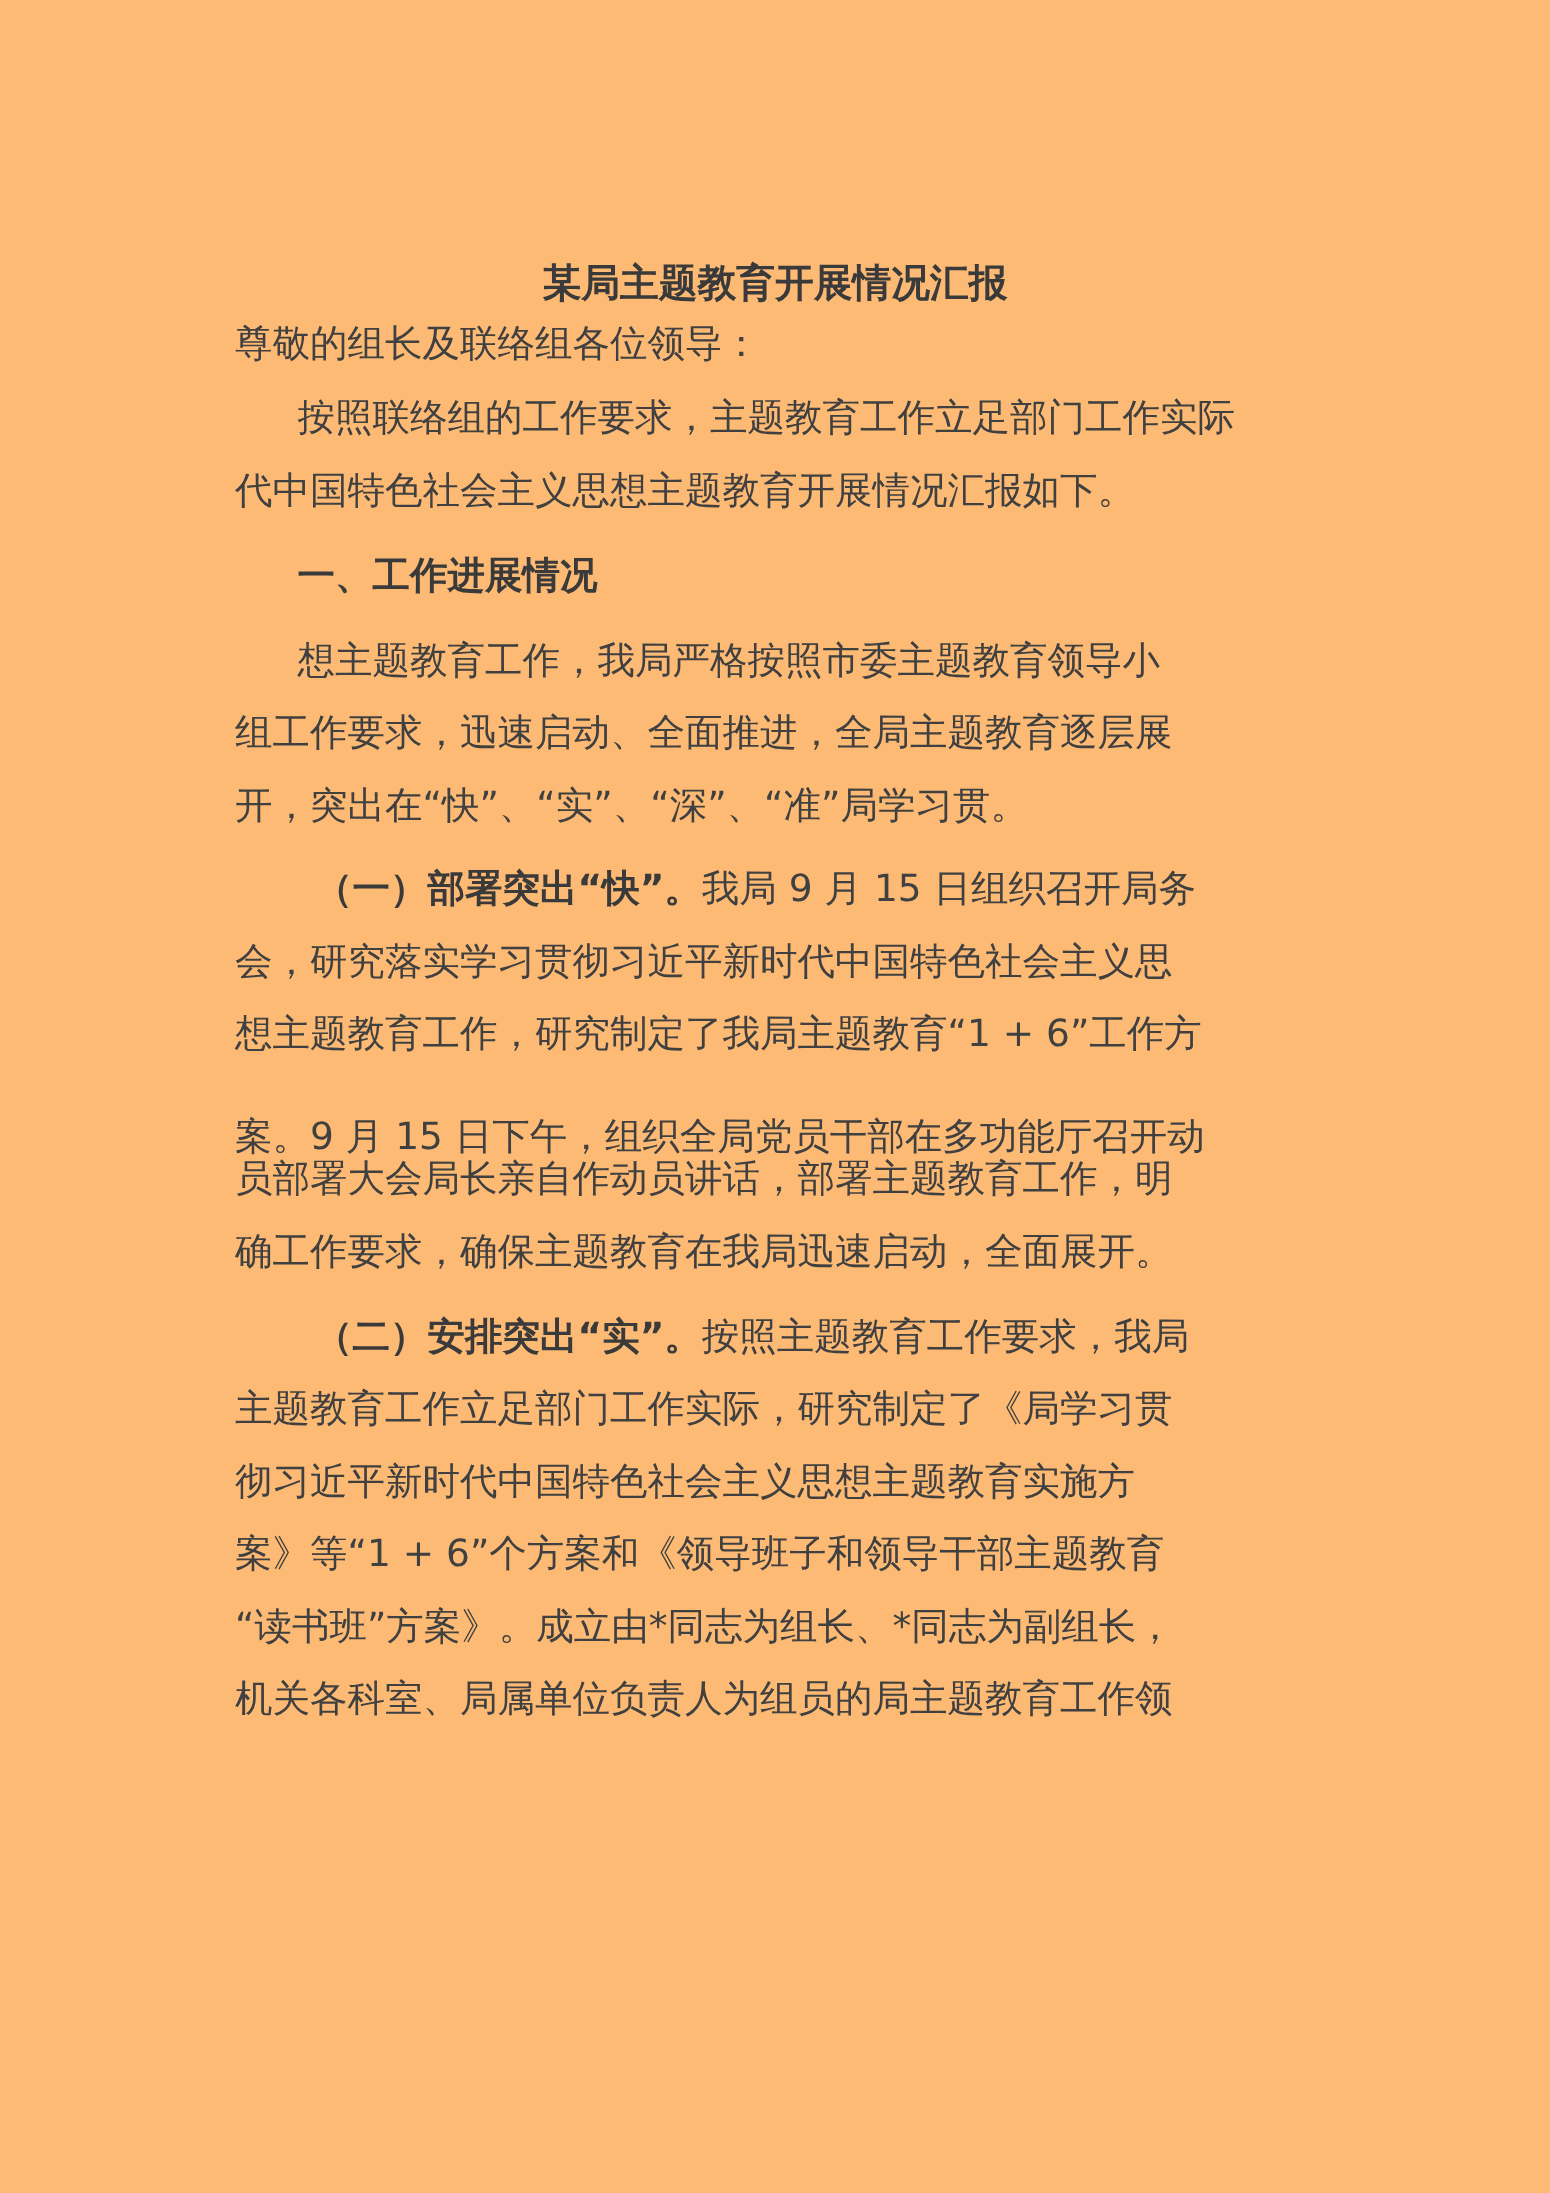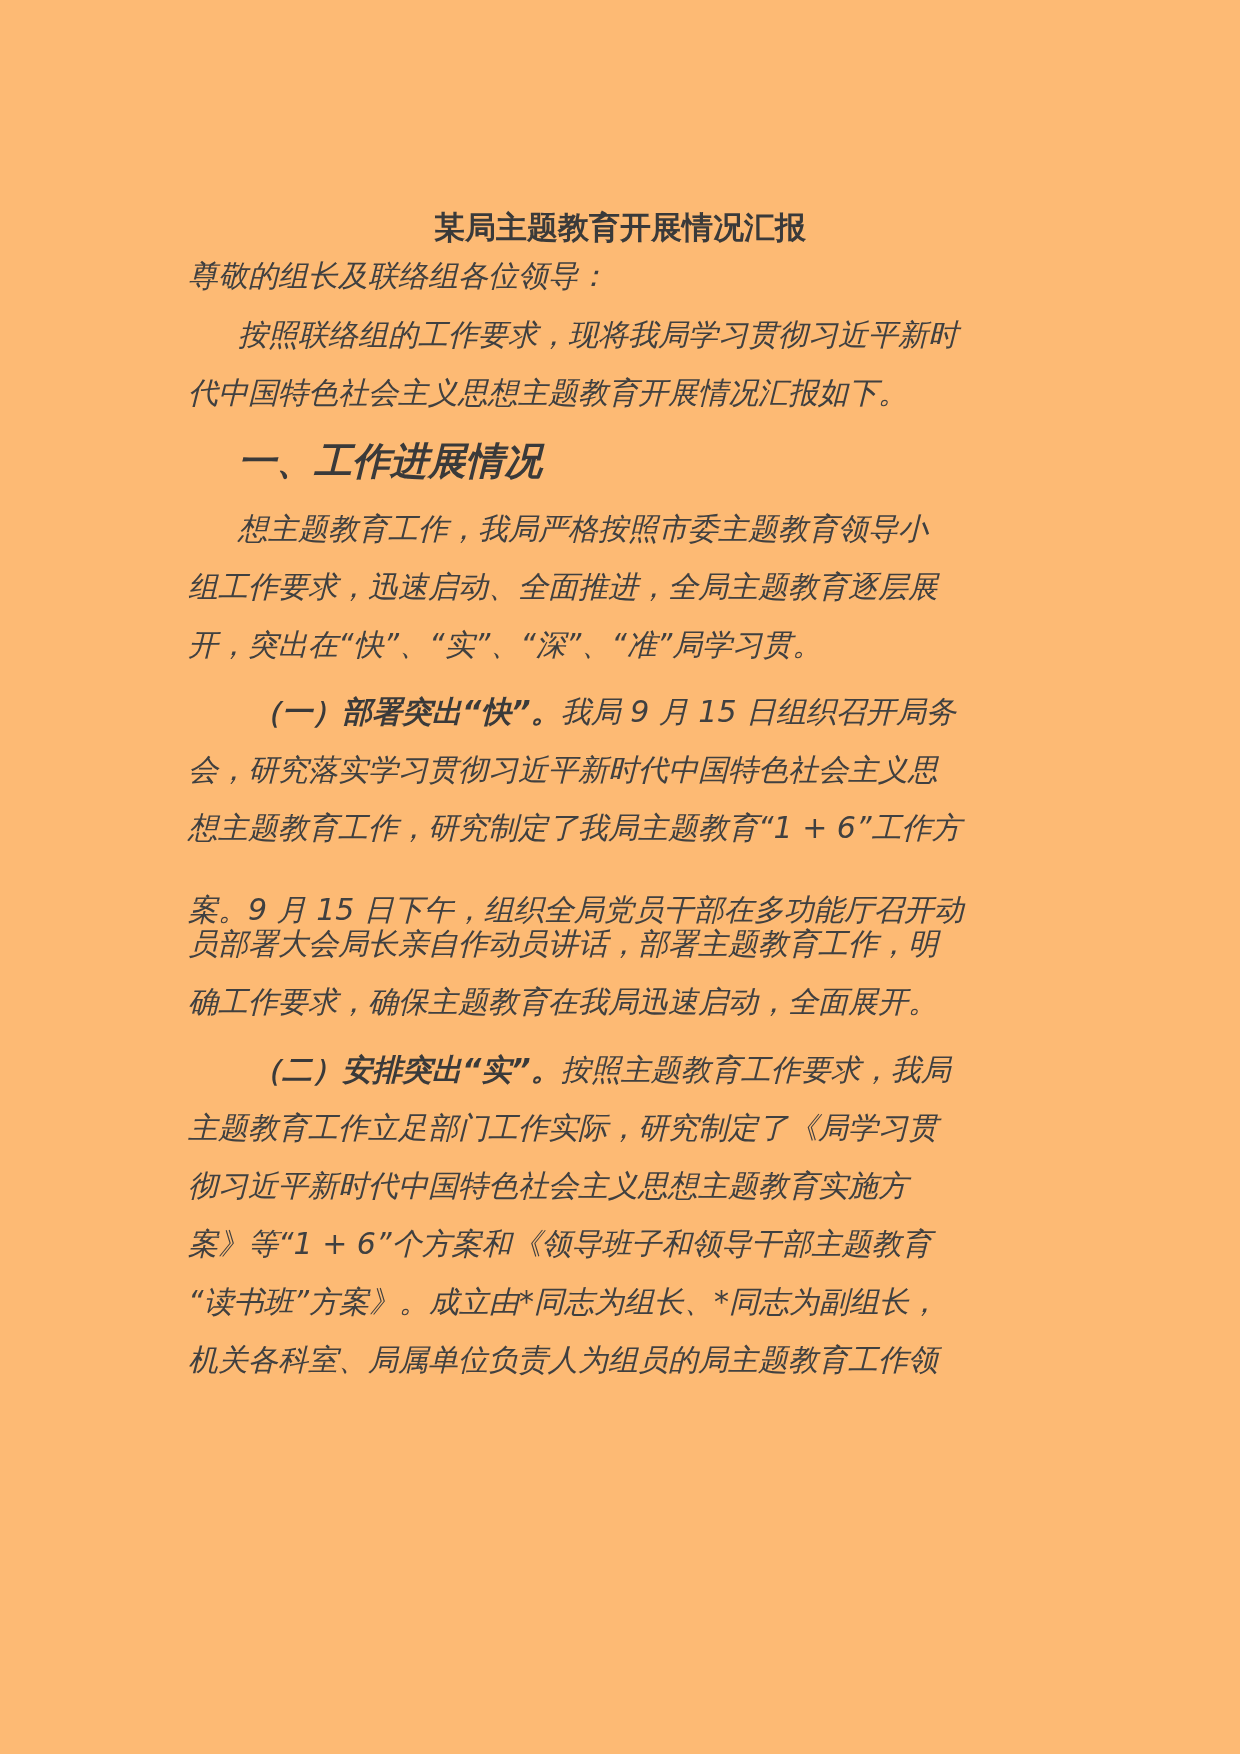--- a/index.html
+++ b/index.html
@@ -19,47 +19,46 @@
       padding-left: 35px;
     }
     .line {
       position: absolute;
       left: 188px;
       white-space: nowrap;
       font-size: 30px;
       line-height: 40px;
       height: 40px;
       color: #404040;
-      font-style: italic;
     }
     .indent { left: 238px; }
     .indent2 { left: 252px; }
     .title {
       position: absolute;
       left: 0; width: 1240px;
       text-align: center;
       top: 205px;
       font-size: 31px;
       line-height: 44px;
       font-weight: bold;
       color: #3a3a3a;
     }
     .bold { font-weight: bold; color: #3a3a3a; }
-    .heading1 { font-weight: bold; font-size: 38px; color: #3a3a3a; }
+    .heading1 { font-weight: bold; font-size: 30px; color: #3a3a3a; }
   </style>
 </head>
 <body>
 
 <div class="page">
 
   <div class="title">某局主题教育开展情况汇报</div>
 
   <div class="line" style="top:256px;">尊敬的组长及联络组各位领导：</div>
 
-  <div class="line indent" style="top:315px;">按照联络组的工作要求，现将我局学习贯彻习近平新时</div>
+  <div class="line indent" style="top:315px;">按照联络组的工作要求，主题教育工作立足部门工作实际</div>
   <div class="line" style="top:373px;">代中国特色社会主义思想主题教育开展情况汇报如下。</div>
 
   <div class="line indent heading1" style="top:441px;">一、工作进展情况</div>
 
   <div class="line indent" style="top:509px;">想主题教育工作，我局严格按照市委主题教育领导小</div>
   <div class="line" style="top:567px;">组工作要求，迅速启动、全面推进，全局主题教育逐层展</div>
   <div class="line" style="top:625px;">开，突出在“快”、“实”、“深”、“准”局学习贯。</div>
 
   <div class="line indent2" style="top:692px;">
     <span class="bold">（一）部署突出“快”。</span><span>我局 9 月 15 日组织召开局务</span>

